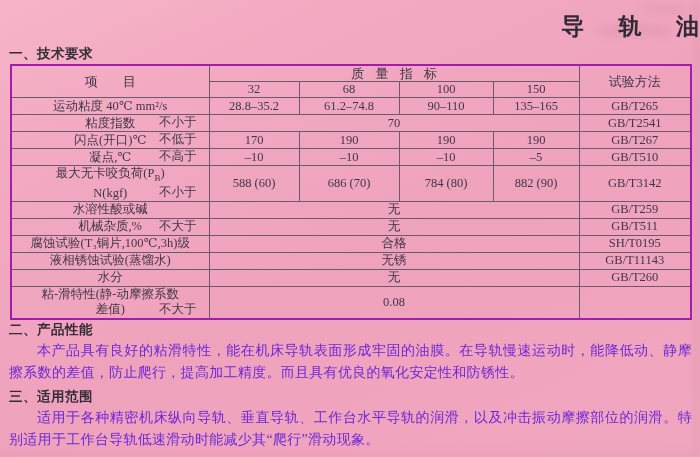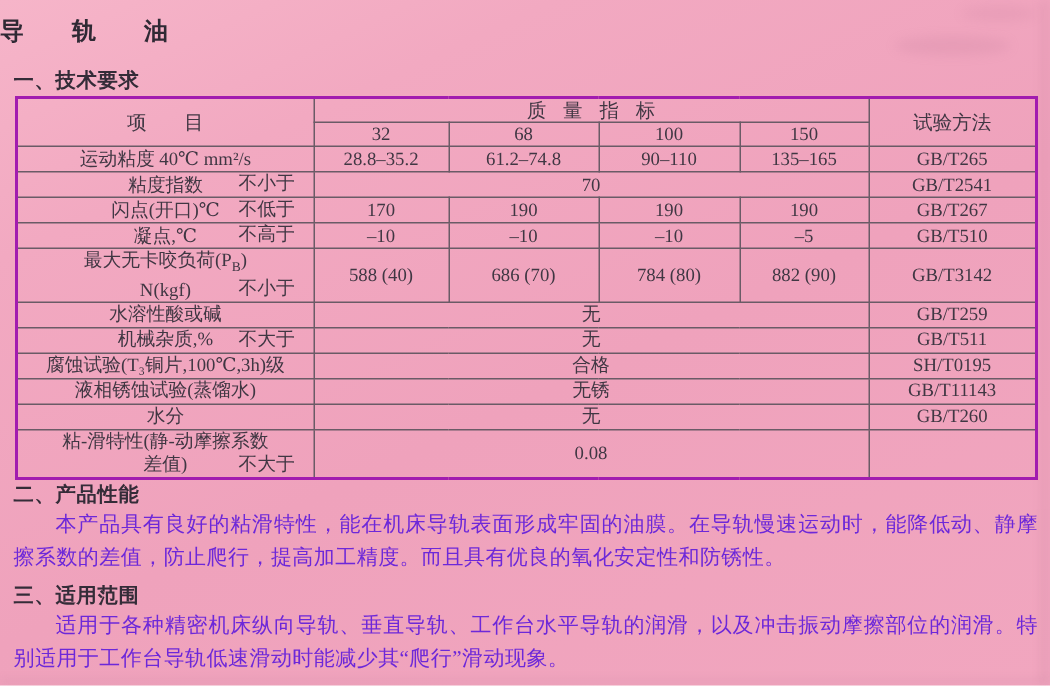--- a/index.html
+++ b/index.html
@@ -10,23 +10,23 @@
     color:#3c3340;
   }
   
   .smudge{position:absolute;pointer-events:none;}
   .smudge-a{top:24px;left:596px;width:78px;height:13px;background:#b06a8b;opacity:.14;filter:blur(4px);border-radius:50%;}
   .smudge-b{top:4px;left:640px;width:52px;height:10px;background:#a85f82;opacity:.10;filter:blur(4px);border-radius:50%;}
   .edge-right{top:0;right:0;width:7px;height:457px;background:#b5708e;opacity:.12;filter:blur(3px);}
   .edge-bottom{bottom:0;left:0;width:700px;height:5px;background:#b5708e;opacity:.10;filter:blur(3px);}
 
   .doc-title{
-    position:absolute;top:11px;left:0;width:100%;text-align:left;
-    font-family:Liberation Serif, serif;
-    font-size:16px;font-weight:bold;color:#2f2934;word-spacing:26px;letter-spacing:1px;
+    position:absolute;top:11px;left:0;width:100%;text-align:right;
+    font-family:Liberation Sans, sans-serif;
+    font-size:23px;font-weight:bold;color:#2f2934;word-spacing:26px;letter-spacing:1px;
   }
   .sec-heading{
     position:absolute;left:9px;
     font-family:Liberation Serif, serif;
     font-size:13.5px;font-weight:bold;color:#342c38;letter-spacing:.5px;
   }
   .h1{top:45px;} .h2{top:321px;} .h3{top:388px;}
 
   .para{
     position:absolute;left:9px;width:683px;
@@ -118,21 +118,21 @@
     <td class="label-cell"><span>凝点,℃</span><span class="qual">不高于</span></td>
     <td>–10</td>
     <td>–10</td>
     <td>–10</td>
     <td>–5</td>
     <td class="method-cell">GB/T510</td>
   </tr>
 
   <tr class="r tall">
     <td class="label-cell"><span>最大无卡咬负荷(P<sub>B</sub>)<br>N(kgf)</span><span class="qual">不小于</span></td>
-    <td>588 (40)</td>
+    <td>588 (60)</td>
     <td>686 (70)</td>
     <td>784 (80)</td>
     <td>882 (90)</td>
     <td class="method-cell">GB/T3142</td>
   </tr>
 
   <tr class="r">
     <td class="label-cell"><span>水溶性酸或碱</span></td>
     <td colspan="4">无</td>
     <td class="method-cell">GB/T259</td>

